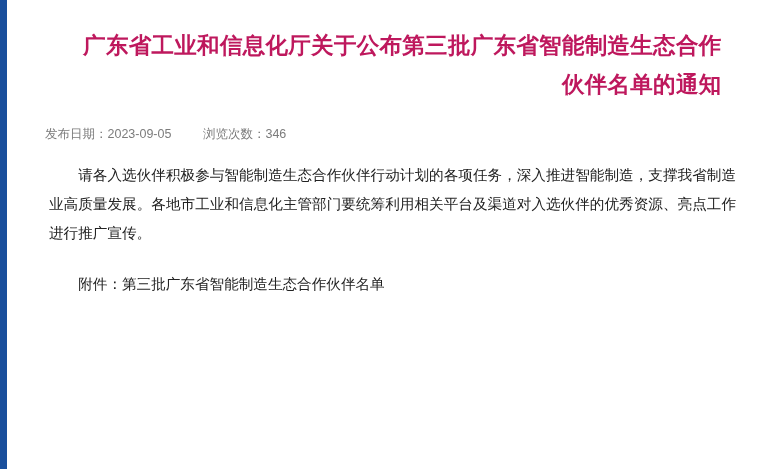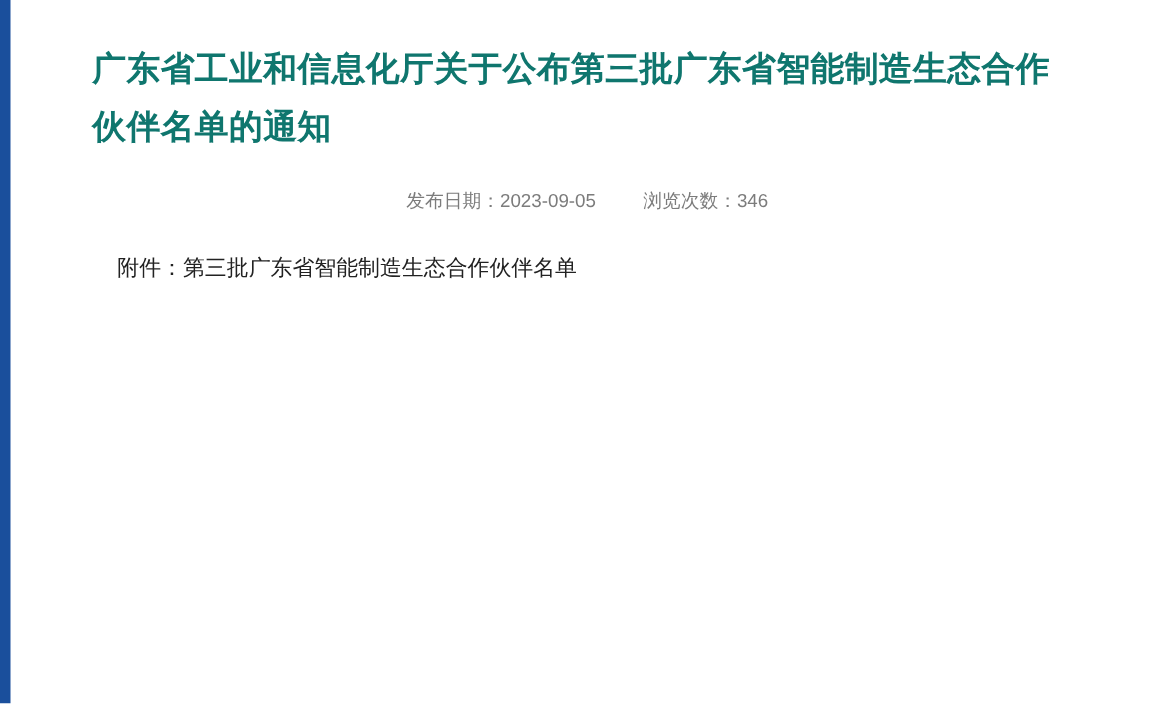--- a/index.html
+++ b/index.html
@@ -33,30 +33,30 @@
   }
   .content {
     margin-left: 7px;
     width: 769px;
     box-sizing: border-box;
     padding: 0 24px;
   }
   .doc-title {
     margin: 26px auto 0 auto;
     width: 660px;
-    text-align: left;
+    text-align: right;
     font-size: 22.5px;
     font-weight: bold;
-    color: #0f766e;
+    color: #be185d;
     line-height: 39px;
     letter-spacing: 0.3px;
   }
   .meta-row {
     margin-top: 22px;
-    text-align: center;
+    text-align: left;
     font-size: 12.5px;
     color: #7c7c7c;
   }
   .meta-row .meta-item {
     display: inline-block;
     margin: 0 14px;
   }
   .body-text {
     margin-top: 18px;
     padding: 0 16px 0 18px;
@@ -86,17 +86,18 @@
   <div class="content">
 
     <div class="doc-title">广东省工业和信息化厅关于公布第三批广东省智能制造生态合作伙伴名单的通知</div>
 
     <div class="meta-row">
       <span class="meta-item">发布日期：2023-09-05</span>
       <span class="meta-item">浏览次数：346</span>
     </div>
 
     <div class="body-text">
+      <p class="para indent">请各入选伙伴积极参与智能制造生态合作伙伴行动计划的各项任务，深入推进智能制造，支撑我省制造业高质量发展。各地市工业和信息化主管部门要统筹利用相关平台及渠道对入选伙伴的优秀资源、亮点工作进行推广宣传。</p>
       <p class="para attach">附件：第三批广东省智能制造生态合作伙伴名单</p>
     </div>
 
   </div>
 </div>
 
 </body></html>

